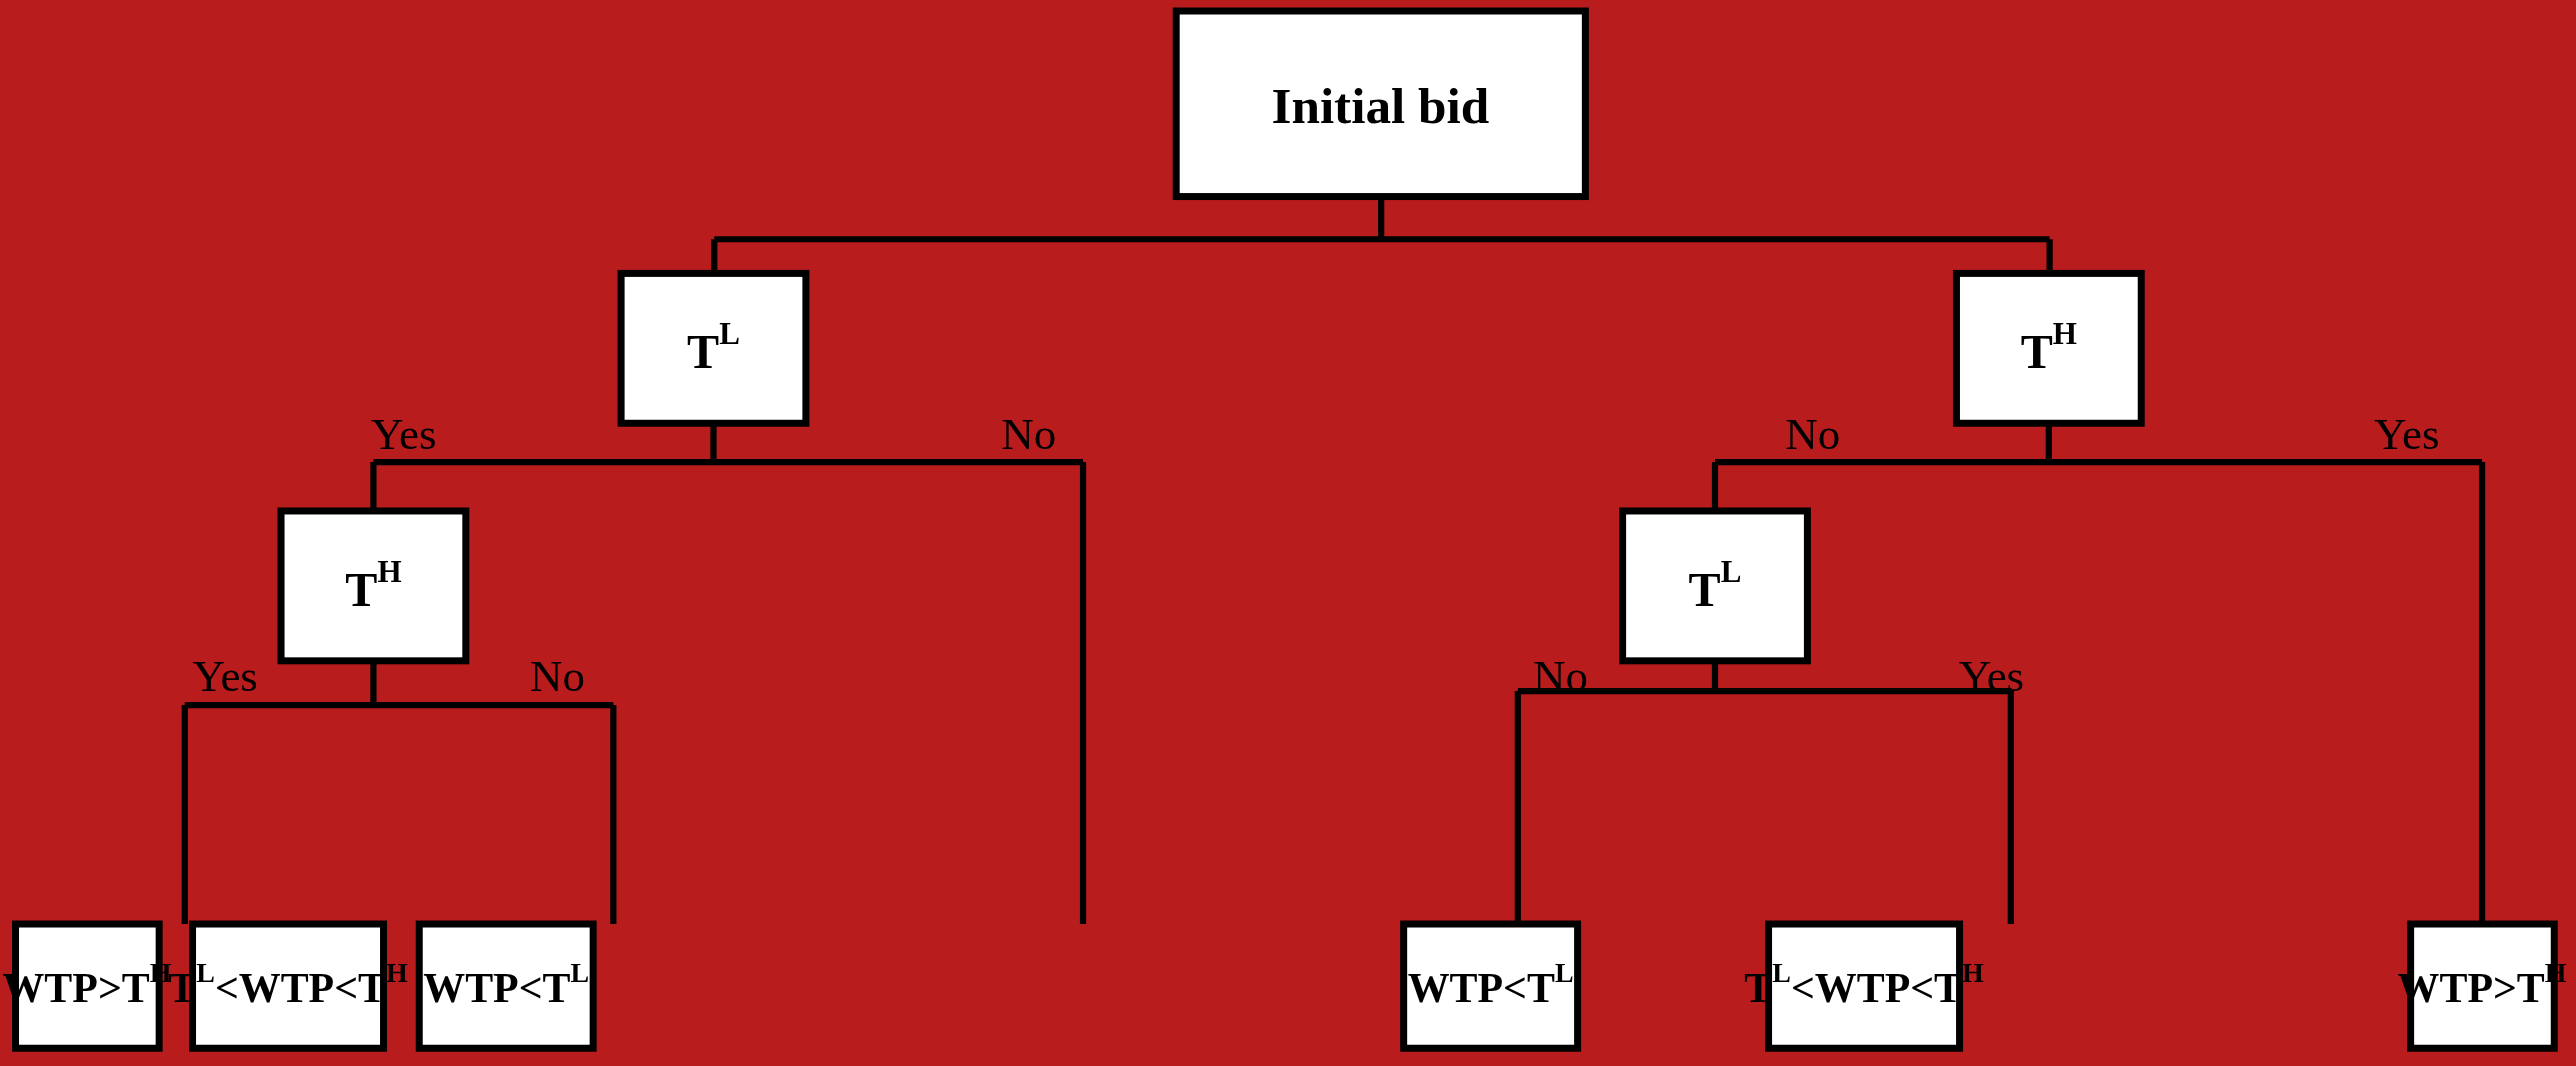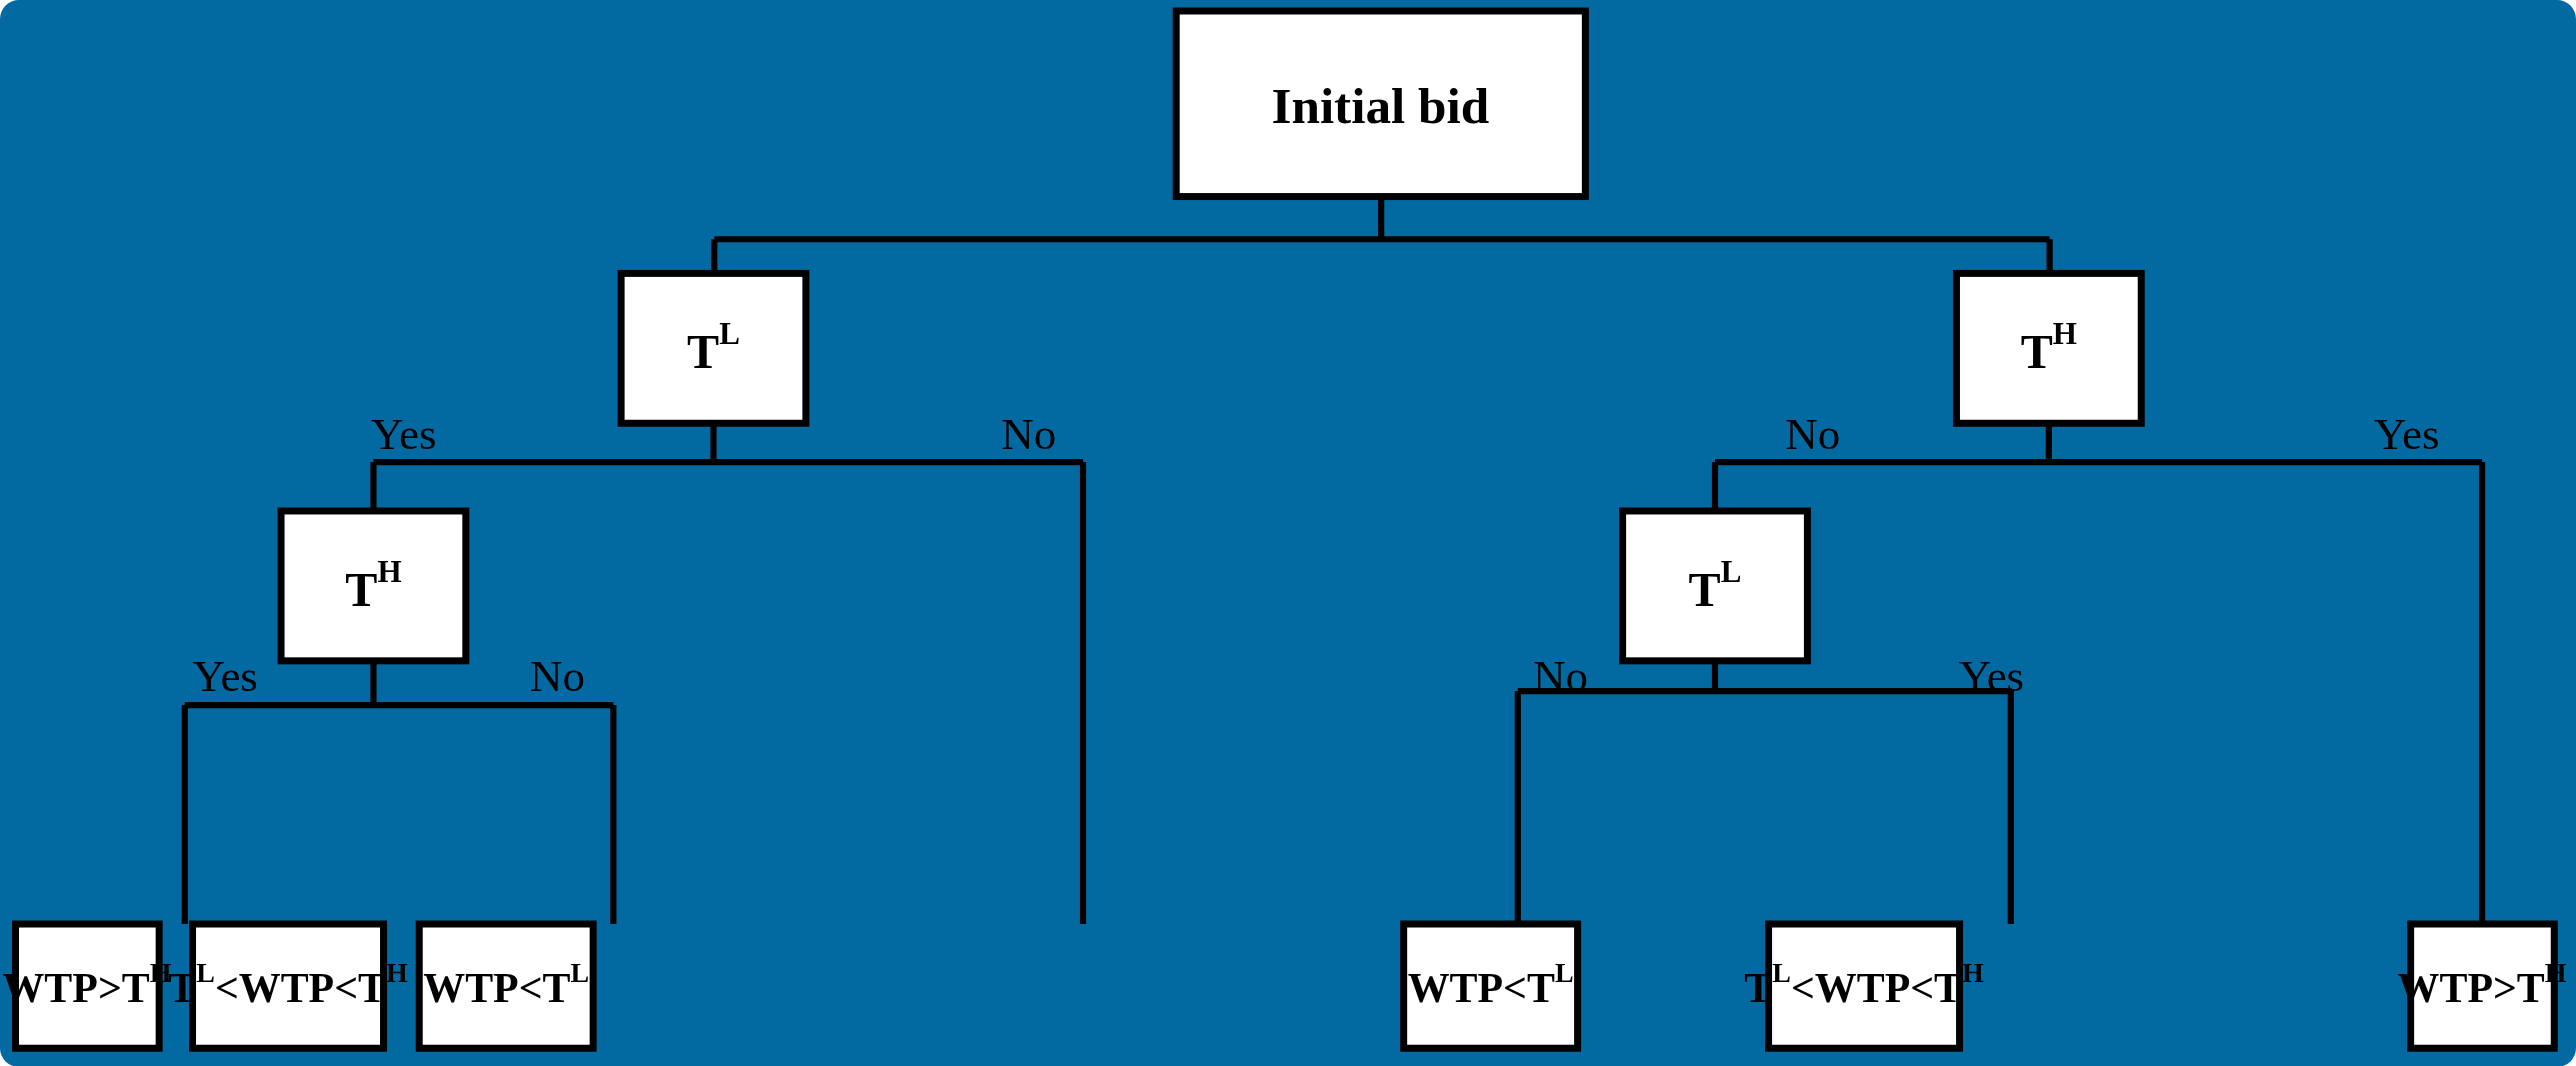--- a/index.html
+++ b/index.html
@@ -7,23 +7,22 @@
     padding: 0;
     background: #ffffff;
   }
   body {
     font-family: "Liberation Serif", "DejaVu Serif", serif;
   }
   #diagram-root {
     position: relative;
     width: 2576px;
     height: 1067px;
-    background: #0369a1;
+    background: #b91c1c;
     overflow: hidden;
-    border-radius: 19px;
   }
   svg.tree-canvas {
     position: absolute;
     top: 0;
     left: 0;
     width: 2576px;
     height: 1067px;
     display: block;
   }
   .node-rect {

